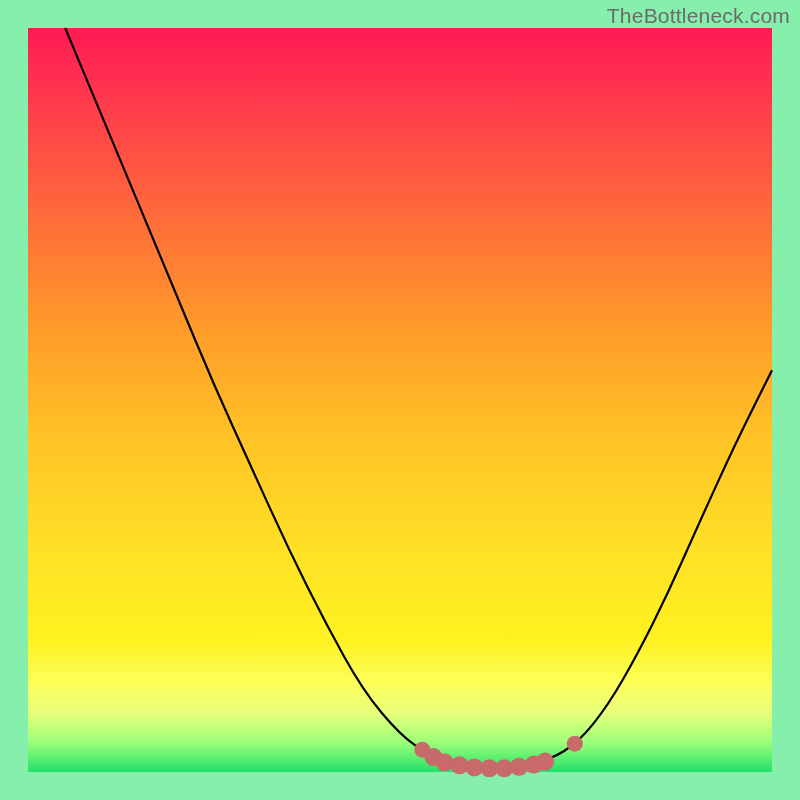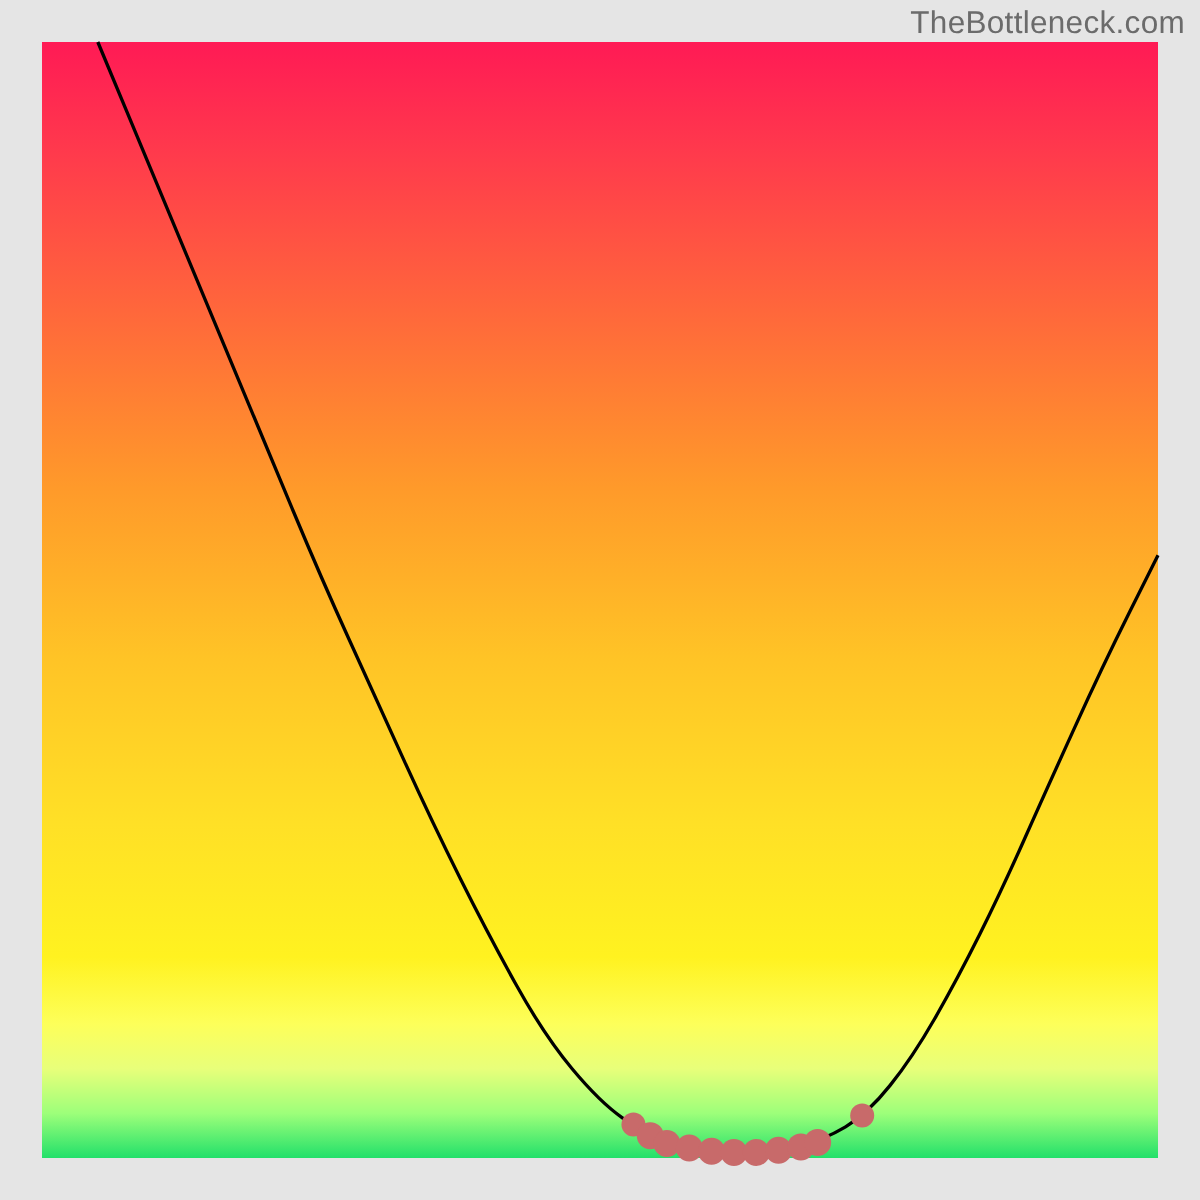--- a/index.html
+++ b/index.html
@@ -8,21 +8,21 @@
     width: 800px;
     height: 800px;
     background: #000;
     overflow: hidden;
     font-family: Arial, Helvetica, sans-serif;
   }
   .stage {
     position: relative;
     width: 800px;
     height: 800px;
-    background: #e5e5e5;
+    background: #86efac;
   }
   .plot-area {
     position: absolute;
     left: 28px;
     top: 28px;
     width: 744px;
     height: 744px;
     background: linear-gradient(
       to bottom,
       #ff1a55 0%,

